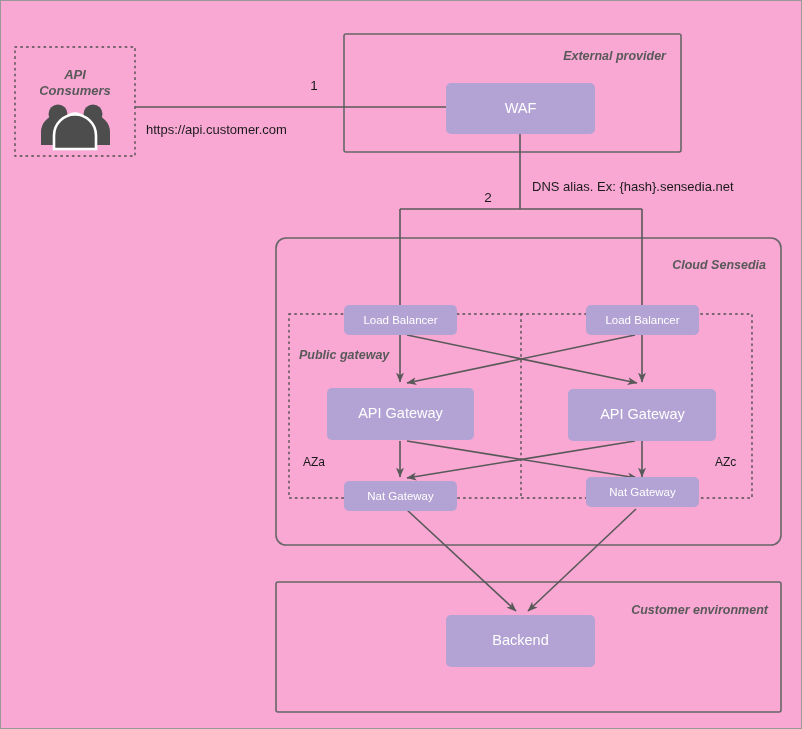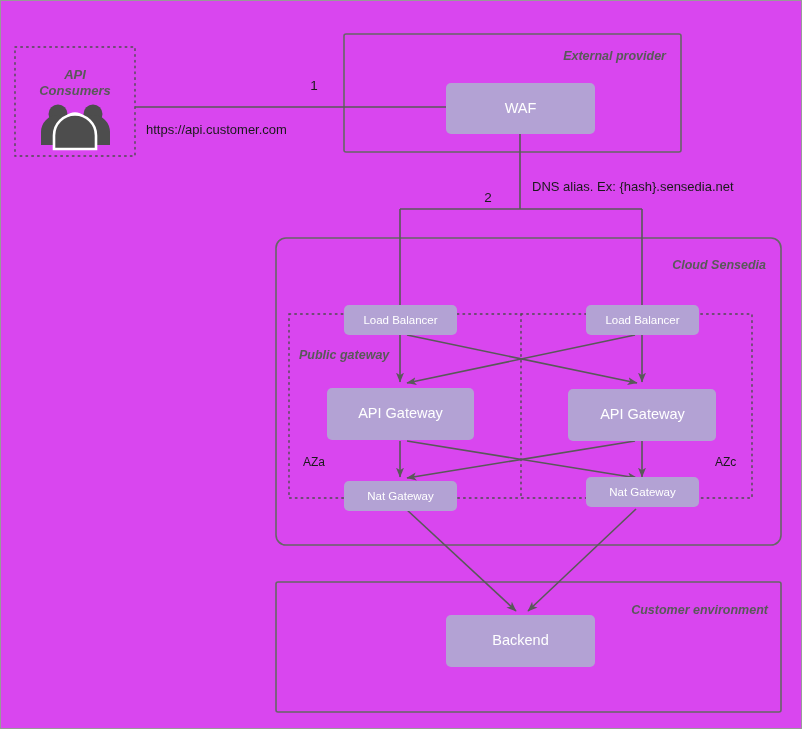--- a/index.html
+++ b/index.html
@@ -7,21 +7,21 @@
     padding: 0;
     background: #ffffff;
   }
   body {
     font-family: "Liberation Sans", sans-serif;
   }
   #canvas {
     position: relative;
     width: 802px;
     height: 729px;
-    background: #d946ef;
+    background: #f9a8d4;
     border: 1px solid #999999;
     box-sizing: border-box;
     overflow: hidden;
   }
   svg.diagram {
     position: absolute;
     left: 0;
     top: 0;
     width: 802px;
     height: 729px;

